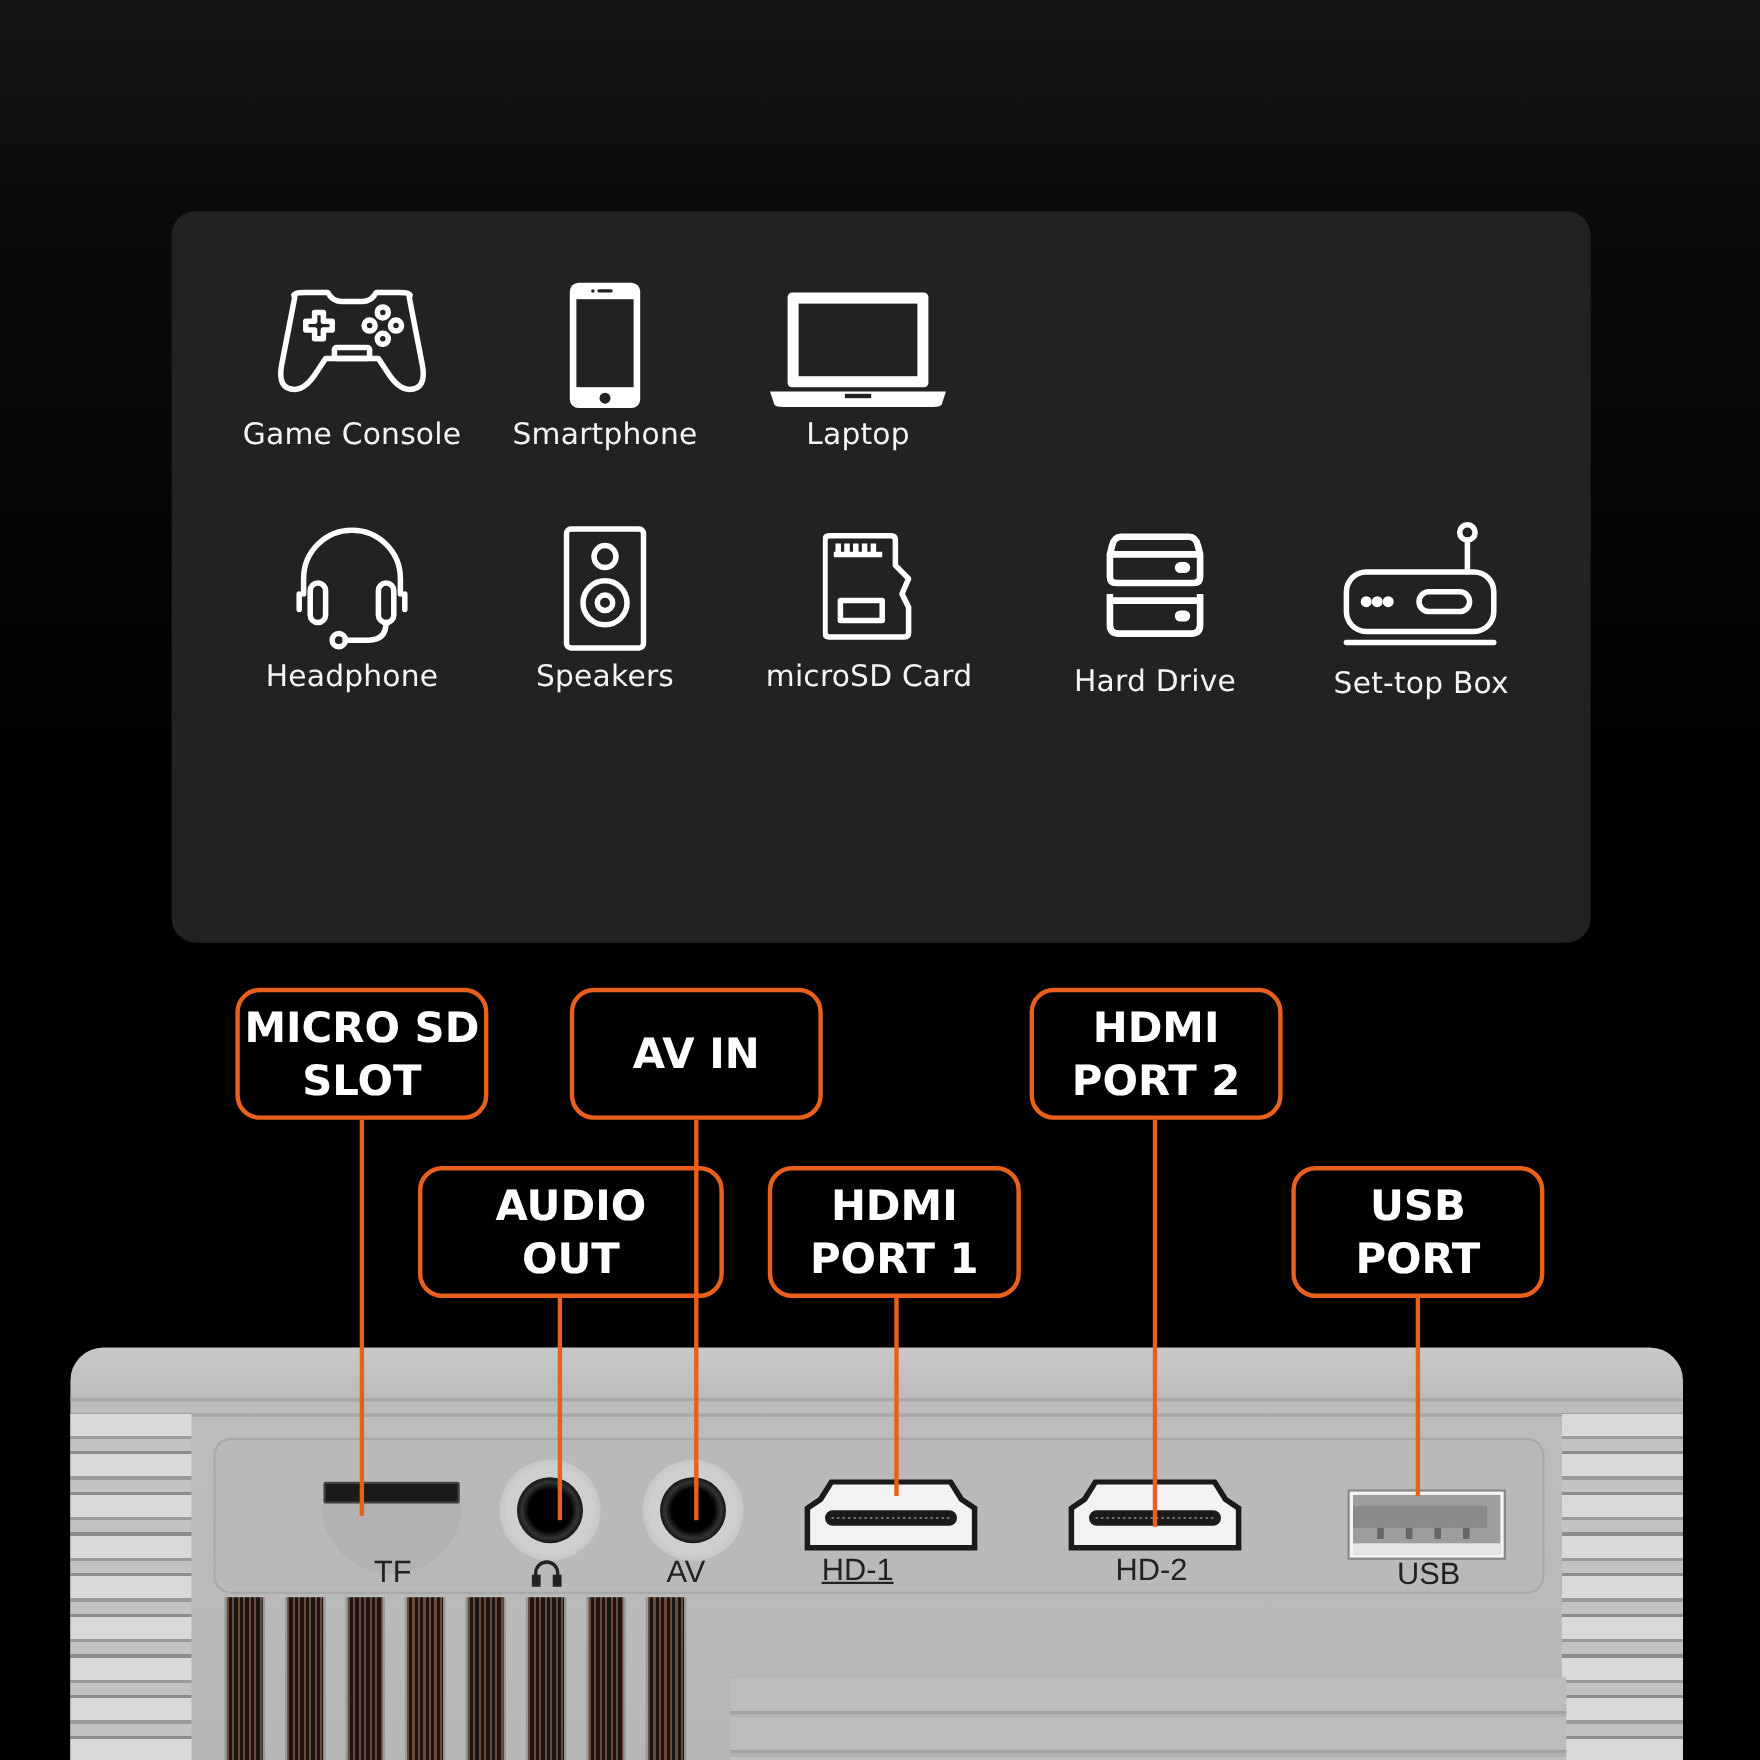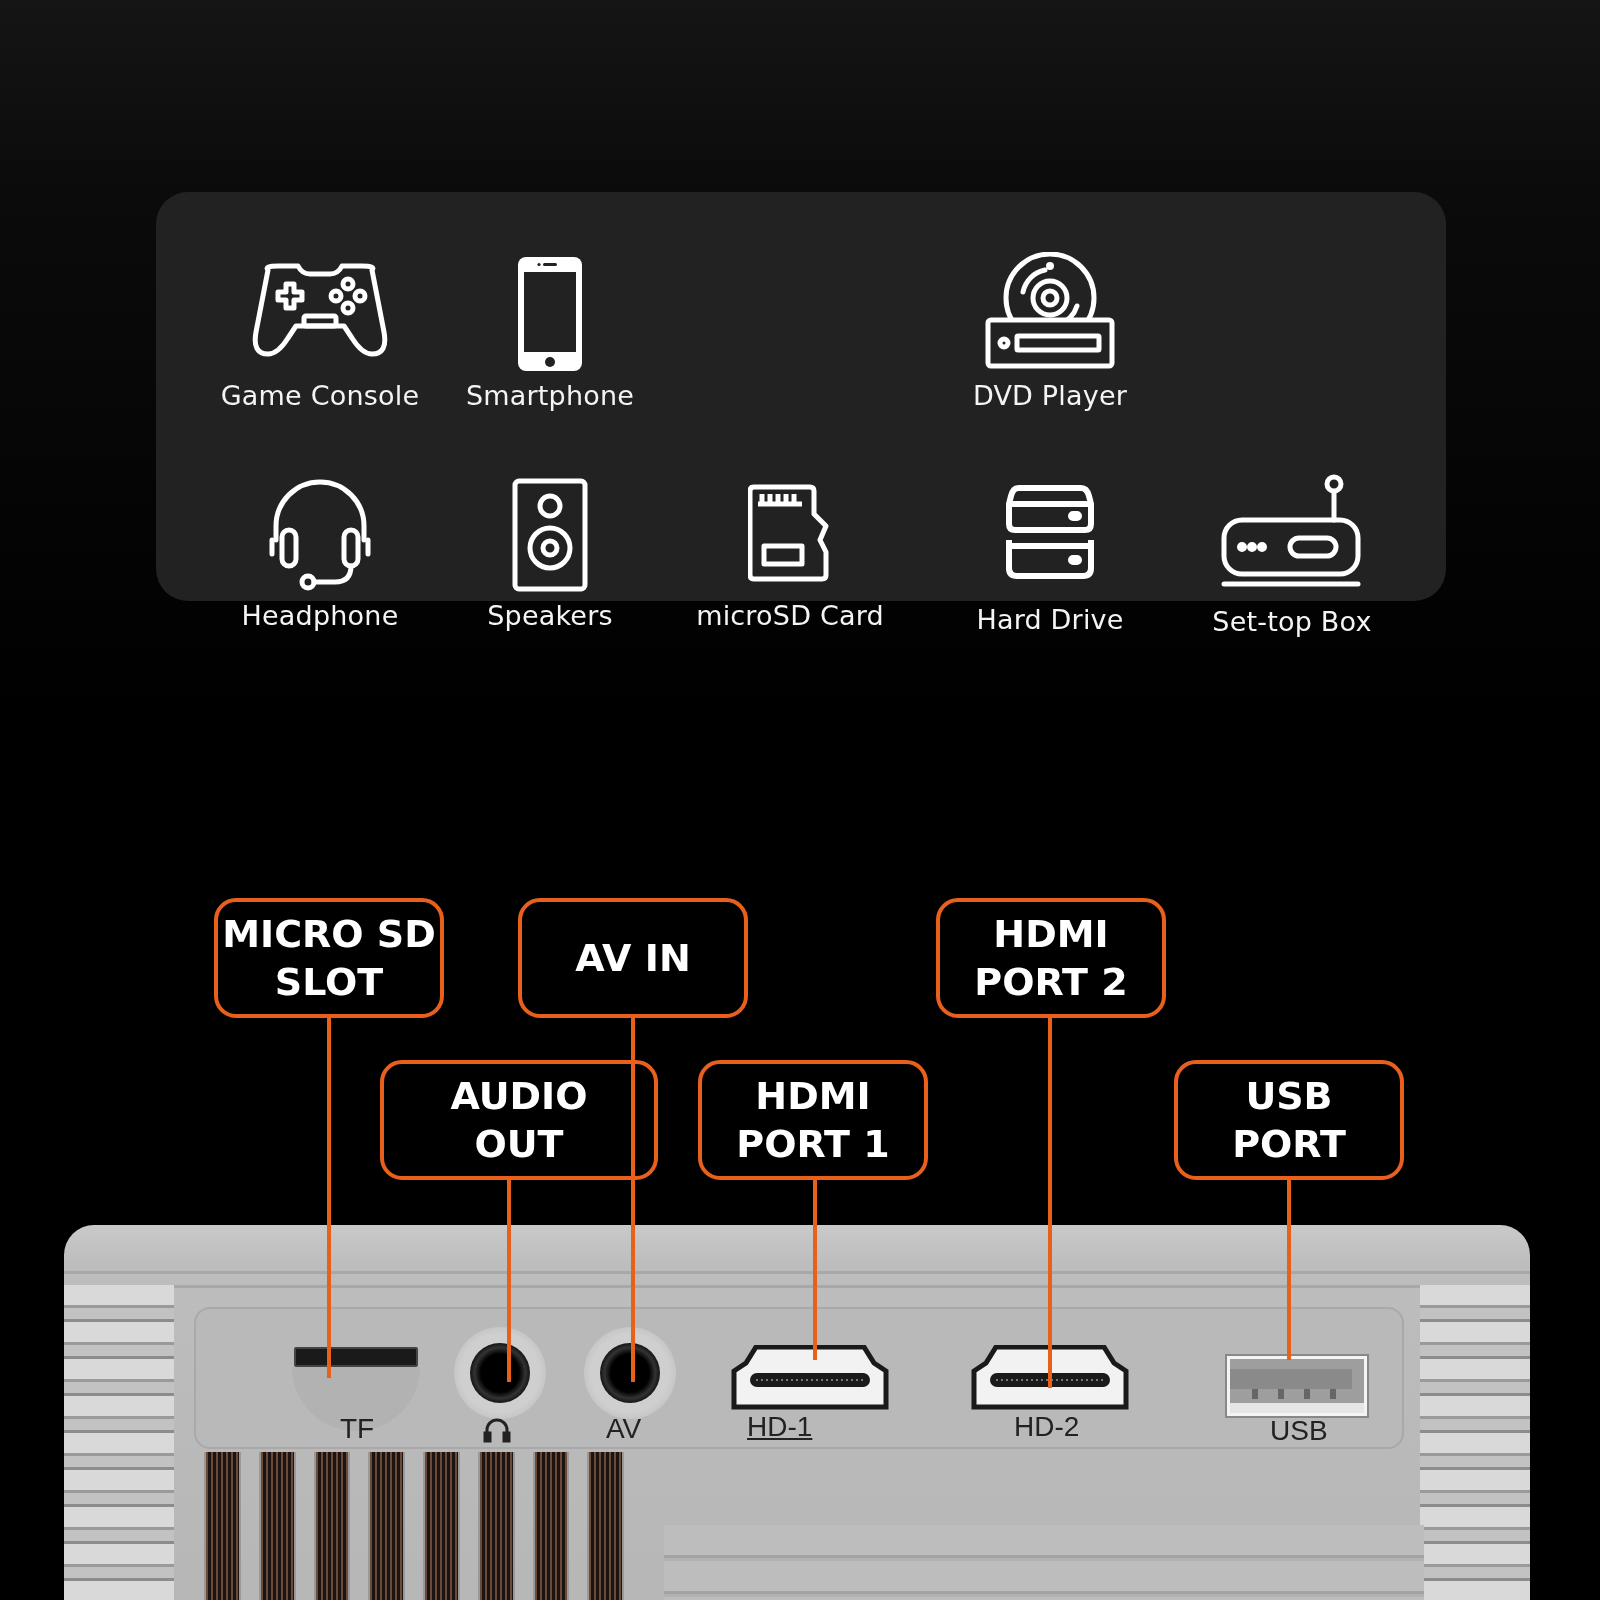--- a/index.html
+++ b/index.html
@@ -3,22 +3,22 @@
 <meta charset="utf-8">
 <style>
   * { box-sizing: border-box; margin: 0; padding: 0; }
   html, body { width: 1600px; height: 1600px; overflow: hidden; }
   body {
     background: linear-gradient(180deg, #151515 0%, #0b0b0b 12%, #000 45%, #000 100%);
     font-family: "DejaVu Sans", "Liberation Sans", sans-serif;
     position: relative;
   }
   .panel {
-    position: absolute; left: 156px; top: 192px; width: 1290px; height: 409px;
-    background: #222222; border-radius: 32px;
+    position: absolute; left: 156px; top: 192px; width: 1290px; height: 665px;
+    background: #222222; border-radius: 22px;
   }
   .dev {
     position: absolute; width: 240px; text-align: center; color: #fff;
   }
   .dev svg { display: block; margin: 0 auto; }
   .dev .lbl {
     position: absolute; left: 0; width: 100%; font-size: 27px; letter-spacing: 0.2px;
     color: #f4f4f4; white-space: nowrap;
   }
   .callout {
@@ -78,35 +78,30 @@
     <svg width="70" height="120" viewBox="0 0 70 120">
       <rect x="3" y="3" width="64" height="114" rx="8" fill="#fff"></rect>
       <rect x="9" y="18" width="52" height="80" fill="#222"></rect>
       <rect x="28" y="9" width="14" height="3" rx="1.5" fill="#222"></rect>
       <circle cx="24" cy="10.5" r="1.6" fill="#222"></circle>
       <circle cx="35" cy="108" r="5" fill="#222"></circle>
     </svg>
     <div class="lbl" style="top:126px;">Smartphone</div>
   </div>
 
-
-  <div class="dev" style="left:774px; top:60px;">
-    <svg width="130" height="118" viewBox="0 0 130 118" fill="none" stroke="#fff" stroke-width="5" stroke-linecap="round">
-      <circle cx="65" cy="46" r="44"></circle>
-      <path d="M38 40 a28 28 0 0 1 22 -22"></path>
-      <path d="M92 54 a28 28 0 0 1 -18 18"></path>
-      <circle cx="65" cy="46" r="17"></circle>
-      <circle cx="65" cy="46" r="7"></circle>
-      <circle cx="65" cy="14" r="1.5" fill="#fff"></circle>
-      <rect x="3" y="68" width="124" height="46" rx="3" fill="#222"></rect>
-      <circle cx="19" cy="91" r="4"></circle>
-      <rect x="32" y="84" width="82" height="14" rx="1"></rect>
-    </svg>
-    <div class="lbl" style="top:128px;">DVD Player</div>
-  </div>
+  <div class="dev" style="left:504px; top:72px;">
+    <svg width="160" height="106" viewBox="0 0 160 106">
+      <rect x="16" y="2" width="128" height="86" rx="4" fill="#fff"></rect>
+      <rect x="26" y="12" width="108" height="66" fill="#222"></rect>
+      <path d="M0 92 L160 92 L156 104 Q154 106 148 106 L12 106 Q6 106 4 104 Z" fill="#fff"></path>
+      <rect x="68" y="94" width="24" height="4" fill="#222"></rect>
+    </svg>
+    <div class="lbl" style="top:116px;">Laptop</div>
+  </div>
+
 
 
   <div class="dev" style="left:44px; top:284px;">
     <svg width="104" height="116" viewBox="0 0 104 116" fill="none" stroke="#fff" stroke-width="5" stroke-linecap="round">
       <path d="M8 64 L8 50 a44 44 0 0 1 88 0 L96 64"></path>
       <rect x="14" y="54" width="14" height="36" rx="7"></rect>
       <rect x="76" y="54" width="14" height="36" rx="7"></rect>
       <path d="M4 64 v14 M100 64 v14"></path>
       <path d="M83 90 q0 16 -16 16 L46 106"></path>
       <circle cx="40" cy="106" r="6"></circle>

